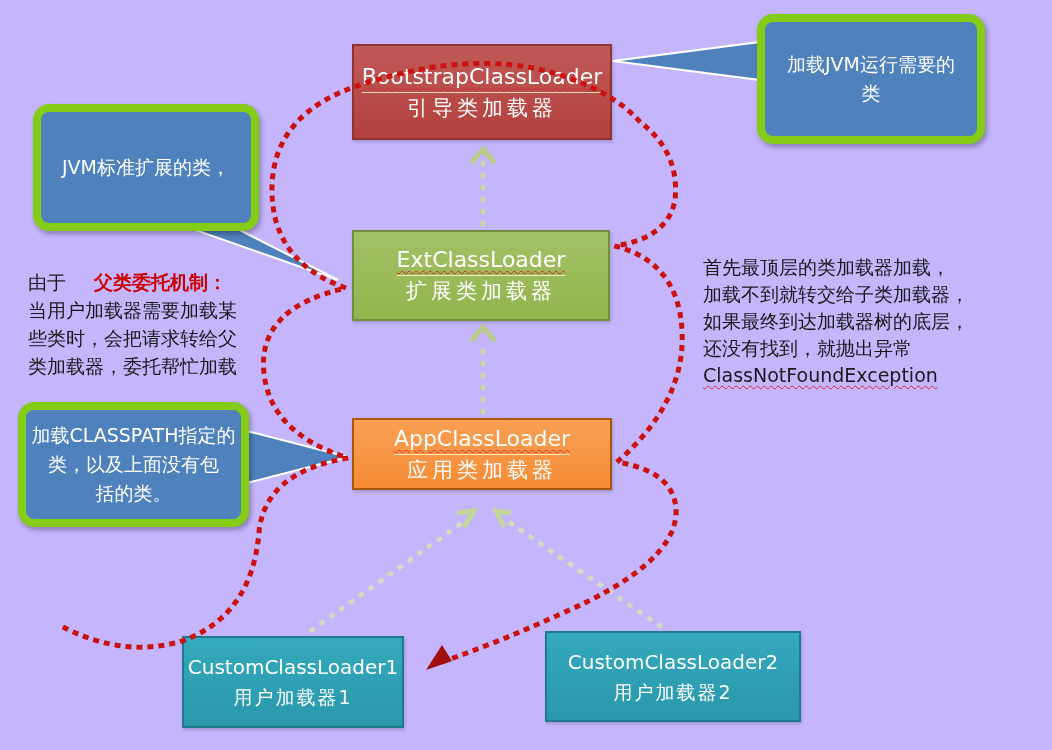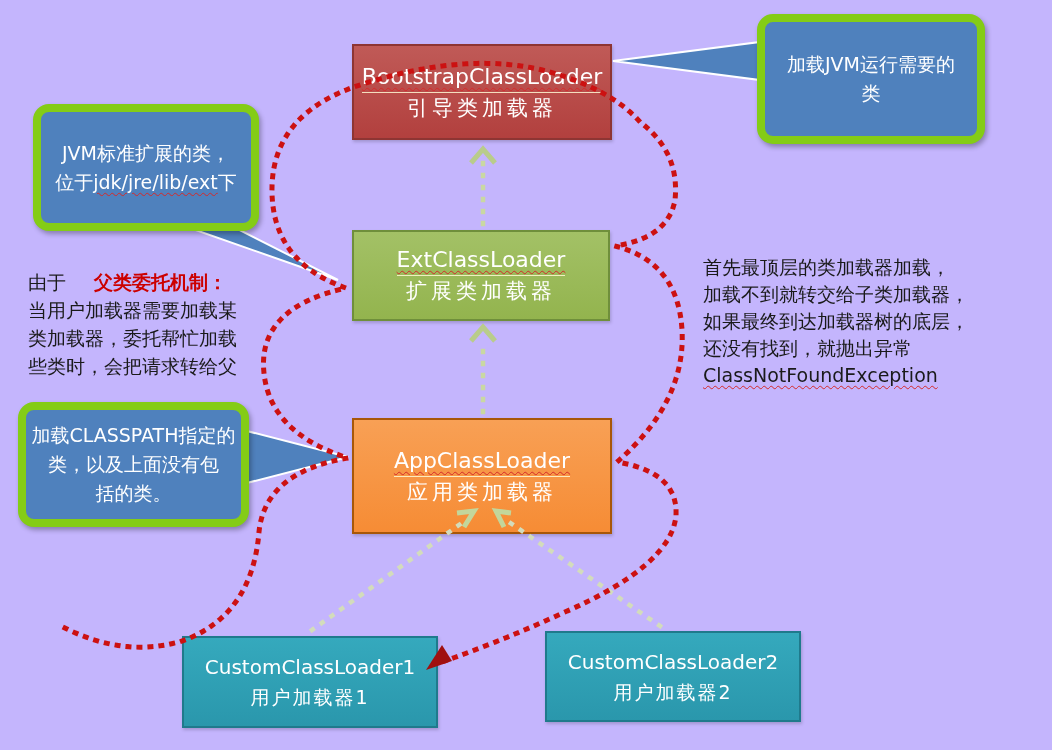--- a/index.html
+++ b/index.html
@@ -18,22 +18,22 @@
   }
   .loader-box .en { font-size:22px; line-height:30px; }
   .loader-box .zh { font-size:21px; line-height:30px; letter-spacing:4px; }
   .u-spell {
     border-bottom:1px solid rgba(255,248,210,.85);
     text-decoration:underline wavy #d42a2a 1px;
     text-underline-offset:3px;
   }
   .box-bootstrap { left:352px; top:44px;  width:260px; height:96px; background:linear-gradient(#c05a57,#b2403e); border:2px solid #8e3533; }
   .box-ext       { left:352px; top:230px; width:258px; height:91px; background:linear-gradient(#a3c166,#93b44e); border:2px solid #6f8f3b; }
-  .box-app       { left:352px; top:418px; width:260px; height:116px; background:linear-gradient(#f8a055,#f68c35); border:2px solid #a85708; }
-  .box-custom1   { left:182px; top:636px; width:256px; height:92px; background:linear-gradient(#35a9bd,#2a97ac); border:2px solid #1f7a8c; }
+  .box-app       { left:352px; top:418px; width:260px; height:72px; background:linear-gradient(#f8a055,#f68c35); border:2px solid #a85708; }
+  .box-custom1   { left:182px; top:636px; width:222px; height:92px; background:linear-gradient(#35a9bd,#2a97ac); border:2px solid #1f7a8c; }
   .box-custom2   { left:545px; top:631px; width:256px; height:91px; background:linear-gradient(#35a9bd,#2a97ac); border:2px solid #1f7a8c; }
   .box-custom1 .en, .box-custom2 .en { font-size:20px; }
   .box-custom1 .zh, .box-custom2 .zh { font-size:19px; letter-spacing:2px; }
   
   .bubble {
     position:absolute; z-index:6; background:#4f81bd;
     border:8px solid #84cc16; border-radius:16px;
     box-shadow:2px 3px 5px rgba(0,0,0,.3);
     color:#fff; display:flex; flex-direction:column;
     align-items:center; justify-content:center; text-align:center;
@@ -80,22 +80,22 @@
   </div>
 
   <div class="loader-box box-custom2">
     <div class="en">CustomClassLoader2</div>
     <div class="zh">用户加载器2</div>
   </div>
 
   <div class="note note-delegation">
     <div><span>由于</span><span class="red-strong">父类委托机制：</span></div>
     <div>当用户加载器需要加载某</div>
+    <div>些类时，会把请求转给父</div>
     <div>类加载器，委托帮忙加载</div>
-    <div>些类时，会把请求转给父</div>
   </div>
 
   <div class="note note-search">
     <div>首先最顶层的类加载器加载，</div>
     <div>加载不到就转交给子类加载器，</div>
     <div>如果最终到达加载器树的底层，</div>
     <div>还没有找到，就抛出异常</div>
     <div class="exception">ClassNotFoundException</div>
   </div>
 
@@ -135,21 +135,20 @@
     <polygon points="426,670 452,661 442,645" fill="#a01010"></polygon>
   </svg>
 
   <div class="bubble bubble-jvm-runtime">
     <div>加载JVM运行需要的</div>
     <div>类</div>
   </div>
 
   <div class="bubble bubble-ext-note">
     <div>JVM标准扩展的类，</div>
-    <div><span>位于</span><span class="exception">jdk/jre/lib/ext</span><span>下</span></div>
   </div>
 
   <div class="bubble bubble-classpath">
     <div>加载CLASSPATH指定的</div>
     <div>类，以及上面没有包</div>
     <div>括的类。</div>
   </div>
 
 </div>
 

